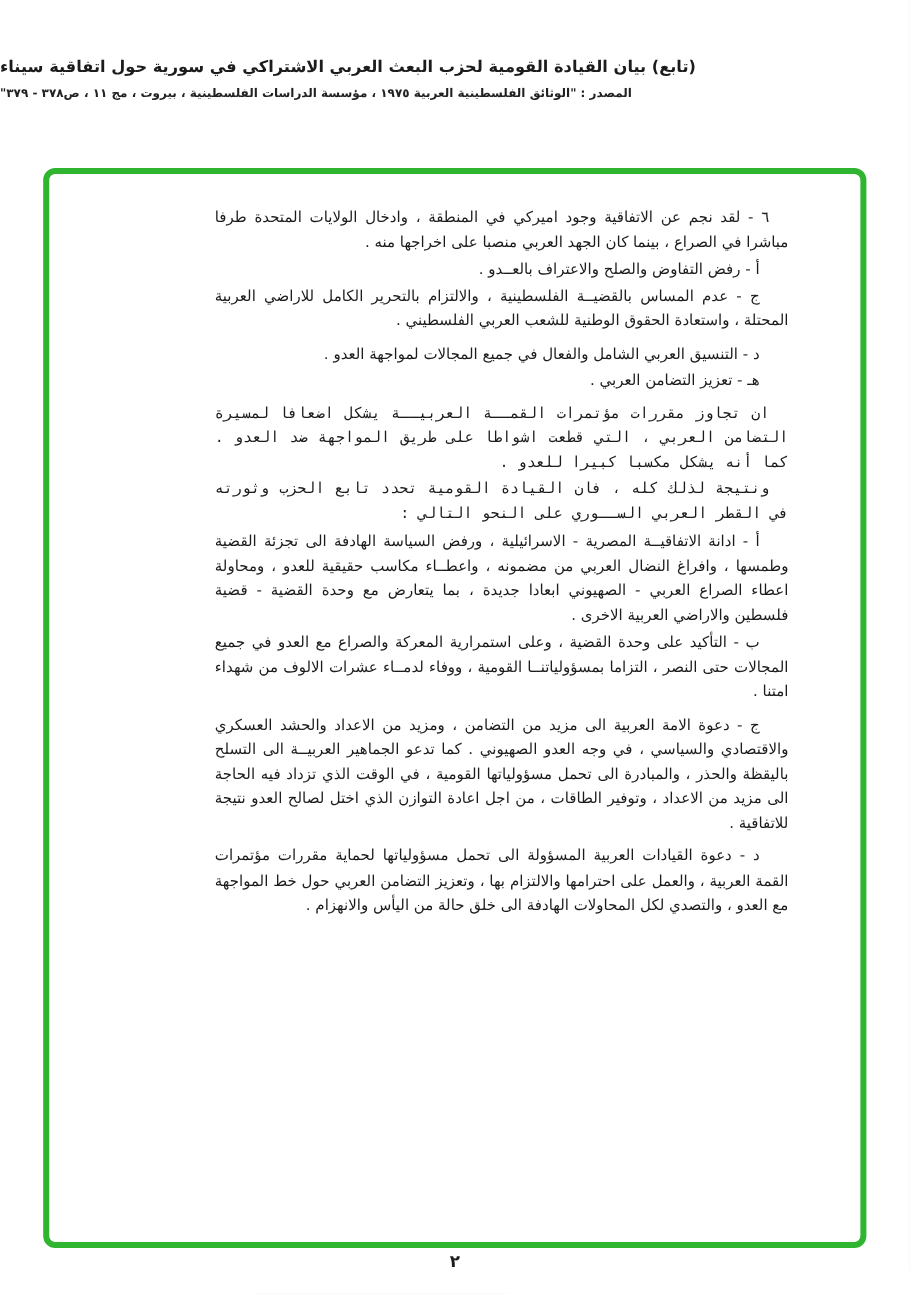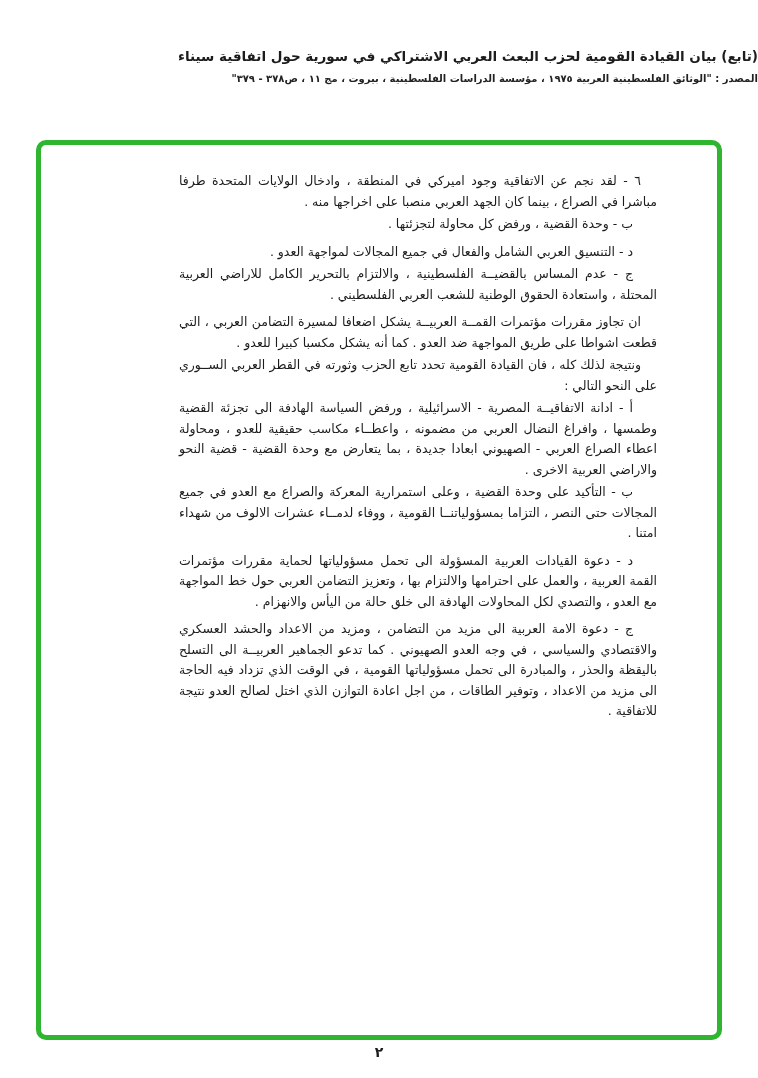--- a/index.html
+++ b/index.html
@@ -18,21 +18,21 @@
     height:1078px;
     margin:0 auto;
     background:var(--color-background);
     overflow:hidden;
   }
   .doc-header{
     position:absolute;
     top:48px;
     left:0;
     right:0;
-    text-align:right;
+    text-align:left;
     direction:rtl;
     color:var(--color-text);
   }
   .doc-title{
     font-size:13.5px;
     font-weight:bold;
     letter-spacing:0.2px;
   }
   .doc-source{
     margin-top:9px;
@@ -61,21 +61,21 @@
     text-justify:inter-word;
     font-size:12.5px;
     line-height:20.5px;
     color:var(--color-text);
     font-family:"DejaVu Sans", sans-serif;
   }
   .para{
     margin:0 0 2px 0;
   }
   .para.num{ text-indent:16px; }
-  .para.plain{ text-indent:16px; }
+  .para.plain{ text-indent:16px;font-family:Liberation Mono, monospace; }
   .para.sub{ text-indent:24px; }
   .para.gap{ margin-top:7px; }
   .page-number{
     position:absolute;
     bottom:18px;
     left:0;
     right:0;
     text-align:center;
     font-size:14px;
     font-weight:bold;
@@ -91,37 +91,38 @@
     <div class="doc-title">(تابع) بيان القيادة القومية لحزب البعث العربي الاشتراكي في سورية حول اتفاقية سيناء</div>
     <div class="doc-source">المصدر : "الوثائق الفلسطينية العربية ١٩٧٥ ، مؤسسة الدراسات الفلسطينية ، بيروت ، مج ١١ ، ص٣٧٨ - ٣٧٩"</div>
   </header>
 
   <div class="green-box">
     <div class="text-column">
 
         <p class="para num">٦ - لقد نجم عن الاتفاقية وجود اميركي في المنطقة ، وادخال الولايات المتحدة طرفا مباشرا في الصراع ، بينما كان الجهد العربي منصبا على اخراجها منه .</p>
 
 
+        <p class="para sub">أ - رفض التفاوض والصلح والاعتراف بالعــدو .</p>
 
-        <p class="para sub">ب - وحدة القضية ، ورفض كل محاولة لتجزئتها .</p>
+
+        <p class="para sub">ج - عدم المساس بالقضيــة الفلسطينية ، والالتزام بالتحرير الكامل للاراضي العربية المحتلة ، واستعادة الحقوق الوطنية للشعب العربي الفلسطيني .</p>
 
         <p class="para sub gap">د - التنسيق العربي الشامل والفعال في جميع المجالات لمواجهة العدو .</p>
 
-        <p class="para sub">ج - عدم المساس بالقضيــة الفلسطينية ، والالتزام بالتحرير الكامل للاراضي العربية المحتلة ، واستعادة الحقوق الوطنية للشعب العربي الفلسطيني .</p>
-
+        <p class="para sub">هـ - تعزيز التضامن العربي .</p>
 
         <p class="para plain gap">ان تجاوز مقررات مؤتمرات القمــة العربيــة يشكل اضعافا لمسيرة التضامن العربي ، التي قطعت اشواطا على طريق المواجهة ضد العدو . كما أنه يشكل مكسبا كبيرا للعدو .</p>
 
         <p class="para plain">ونتيجة لذلك كله ، فان القيادة القومية تحدد تابع الحزب وثورته في القطر العربي الســوري على النحو التالي :</p>
 
-        <p class="para sub">أ - ادانة الاتفاقيــة المصرية - الاسرائيلية ، ورفض السياسة الهادفة الى تجزئة القضية وطمسها ، وافراغ النضال العربي من مضمونه ، واعطــاء مكاسب حقيقية للعدو ، ومحاولة اعطاء الصراع العربي - الصهيوني ابعادا جديدة ، بما يتعارض مع وحدة القضية - قضية النحو والاراضي العربية الاخرى .</p>
+        <p class="para sub">أ - ادانة الاتفاقيــة المصرية - الاسرائيلية ، ورفض السياسة الهادفة الى تجزئة القضية وطمسها ، وافراغ النضال العربي من مضمونه ، واعطــاء مكاسب حقيقية للعدو ، ومحاولة اعطاء الصراع العربي - الصهيوني ابعادا جديدة ، بما يتعارض مع وحدة القضية - قضية فلسطين والاراضي العربية الاخرى .</p>
 
         <p class="para sub">ب - التأكيد على وحدة القضية ، وعلى استمرارية المعركة والصراع مع العدو في جميع المجالات حتى النصر ، التزاما بمسؤولياتنــا القومية ، ووفاء لدمــاء عشرات الالوف من شهداء امتنا .</p>
 
+        <p class="para sub gap">ج - دعوة الامة العربية الى مزيد من التضامن ، ومزيد من الاعداد والحشد العسكري والاقتصادي والسياسي ، في وجه العدو الصهيوني . كما تدعو الجماهير العربيــة الى التسلح باليقظة والحذر ، والمبادرة الى تحمل مسؤولياتها القومية ، في الوقت الذي تزداد فيه الحاجة الى مزيد من الاعداد ، وتوفير الطاقات ، من اجل اعادة التوازن الذي اختل لصالح العدو نتيجة للاتفاقية .</p>
+
         <p class="para sub gap">د - دعوة القيادات العربية المسؤولة الى تحمل مسؤولياتها لحماية مقررات مؤتمرات القمة العربية ، والعمل على احترامها والالتزام بها ، وتعزيز التضامن العربي حول خط المواجهة مع العدو ، والتصدي لكل المحاولات الهادفة الى خلق حالة من اليأس والانهزام .</p>
-
-        <p class="para sub gap">ج - دعوة الامة العربية الى مزيد من التضامن ، ومزيد من الاعداد والحشد العسكري والاقتصادي والسياسي ، في وجه العدو الصهيوني . كما تدعو الجماهير العربيــة الى التسلح باليقظة والحذر ، والمبادرة الى تحمل مسؤولياتها القومية ، في الوقت الذي تزداد فيه الحاجة الى مزيد من الاعداد ، وتوفير الطاقات ، من اجل اعادة التوازن الذي اختل لصالح العدو نتيجة للاتفاقية .</p>
       </div>
   </div>
 
   <div class="page-number">٢</div>
 
 </div>
 
 </body></html>

